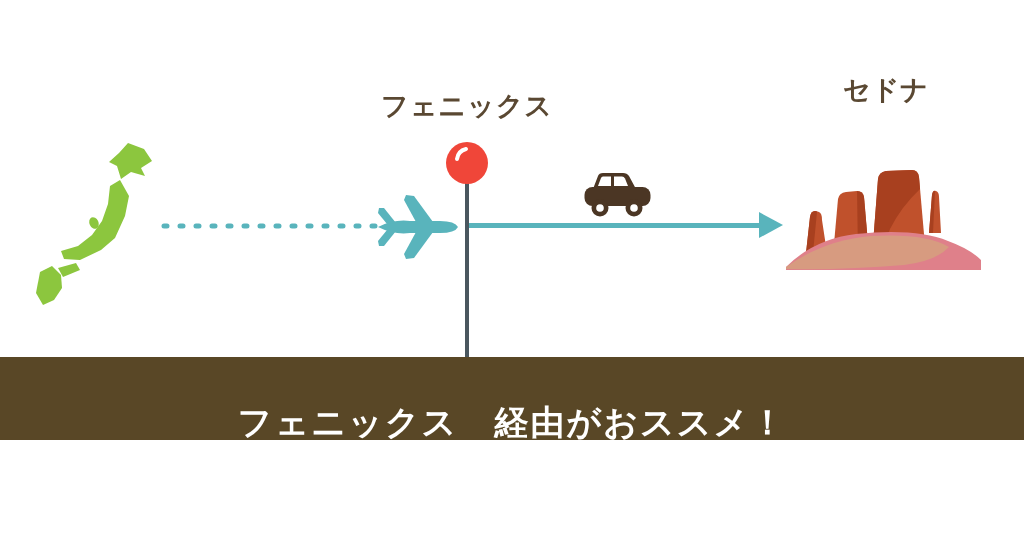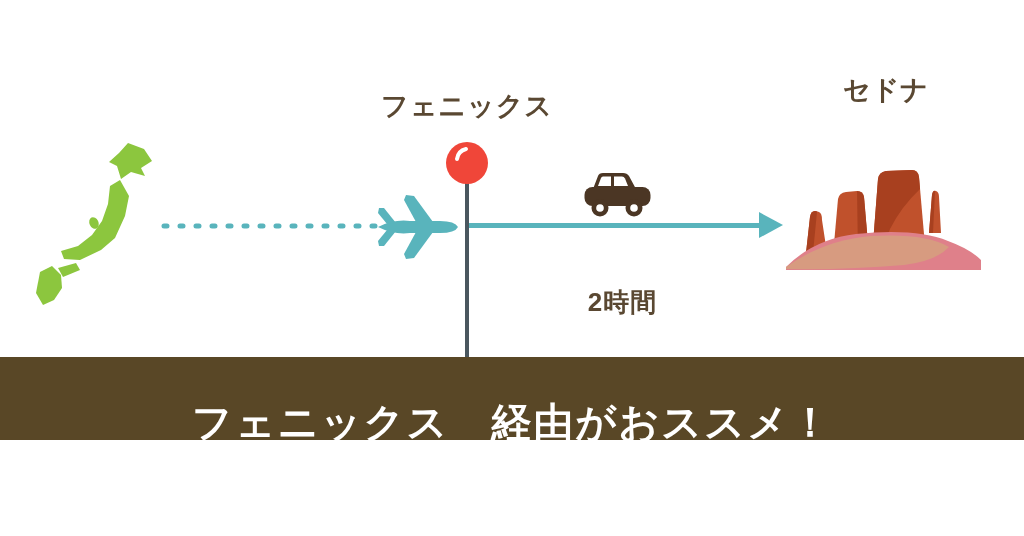--- a/index.html
+++ b/index.html
@@ -38,21 +38,21 @@
   #phoenix-label{left:367px;top:88px;width:200px;}
   #sedona-label{left:786px;top:72px;width:200px;}
   #flight-duration{left:208px;top:283px;width:190px;}
   #drive-duration{left:535px;top:285px;width:175px;}
   
   #banner{
     left:0;top:357px;width:1024px;height:131px;background:var(--banner-brown);
     display:flex;align-items:center;justify-content:center;z-index:2;
   }
   #banner-text{
-    color:var(--banner-text);font-size:40px;font-weight:bold;
+    color:var(--banner-text);font-size:34px;font-weight:bold;
     letter-spacing:2px;white-space:nowrap;
   }
 </style>
 </head>
 <body>
 
 <div id="stage">
 
   <svg id="japan-map" class="abs" viewBox="0 0 126 176" xmlns="http://www.w3.org/2000/svg">
     <g style="fill:var(--japan-green)">
@@ -119,19 +119,18 @@
 
     <path d="M143,66 L146,28 Q147,23 150,24 Q153,25 153,30 L155,66 Z" style="fill:var(--rock-orange)"></path>
     <path d="M143,66 L146,28 Q147,23 149,24 L147,66 Z" style="fill:var(--rock-dark)"></path>
 
     <path d="M0,100 Q28,72 70,67 Q130,61 162,74 Q184,82 195,93 L195,103 L0,103 Z" style="fill:var(--mound-pink)"></path>
     <path d="M0,100 Q38,73 85,69 Q140,66 163,80 Q150,94 118,98 Q60,103 0,102 Z" style="fill:var(--mound-tan)"></path>
   </svg>
 
   <div id="phoenix-label" class="abs label city-label">フェニックス</div>
   <div id="sedona-label" class="abs label city-label">セドナ</div>
-  <div id="drive-duration" class="abs label duration-label">2時間</div>
 
   <div id="banner" class="abs">
     <span id="banner-text">フェニックス　経由がおススメ！</span>
   </div>
 
 </div>
 
 </body></html>

